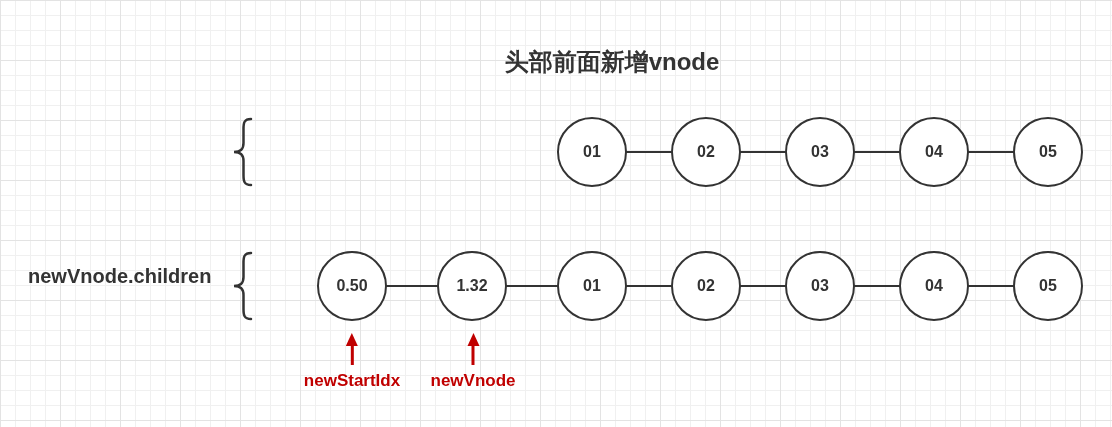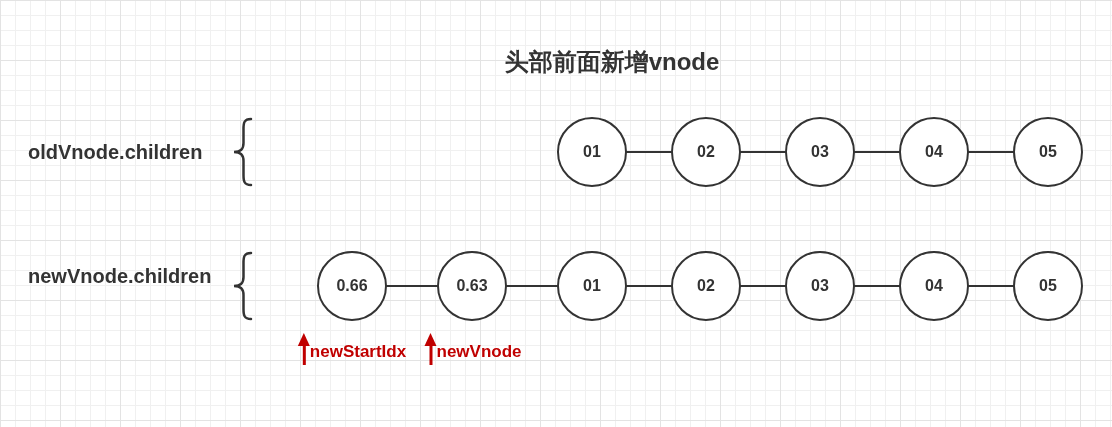--- a/index.html
+++ b/index.html
@@ -64,21 +64,21 @@
     justify-content: center;
     font-size: 16px;
     font-weight: bold;
     color: var(--stroke);
   }
 
   .pointer {
     position: absolute;
     transform: translateX(-50%);
     display: flex;
-    flex-direction: row;
+    flex-direction: column;
     align-items: center;
   }
   .arrow-up { display: flex; flex-direction: column; align-items: center; }
   .arrow-up .head {
     width: 0; height: 0;
     border-left: 6px solid transparent;
     border-right: 6px solid transparent;
     border-bottom: 13px solid var(--red);
   }
   .arrow-up .stem { width: 3px; height: 19px; background: var(--red); }
@@ -90,21 +90,20 @@
     white-space: nowrap;
   }
 </style>
 </head>
 <body>
 
 <div class="canvas">
 
   <div class="title">头部前面新增vnode</div>
 
-  <div class="row-label" style="top:152px">oldVnode.children</div>
   <div class="brace" style="left:230px; top:117px">
     <svg viewBox="0 0 25 70" fill="none" xmlns="http://www.w3.org/2000/svg">
       <path d="M21 2 C14 2 13.5 6 13.5 12 L13.5 26 C13.5 32 11 35 4 35 C11 35 13.5 38 13.5 44 L13.5 58 C13.5 64 14 68 21 68" stroke="#333333" stroke-width="2.5" stroke-linecap="round"></path>
     </svg>
   </div>
   <div class="node-row">
       <div class="connector" style="left: 592px; width: 456px; top: 150.75px;"></div>
       <div class="node-circle" style="left: 557px; top: 117px;">01</div>
       <div class="node-circle" style="left: 671px; top: 117px;">02</div>
       <div class="node-circle" style="left: 785px; top: 117px;">03</div>
@@ -113,22 +112,22 @@
     </div>
 
   <div class="row-label" style="top:276px">newVnode.children</div>
   <div class="brace" style="left:230px; top:251px">
     <svg viewBox="0 0 25 70" fill="none" xmlns="http://www.w3.org/2000/svg">
       <path d="M21 2 C14 2 13.5 6 13.5 12 L13.5 26 C13.5 32 11 35 4 35 C11 35 13.5 38 13.5 44 L13.5 58 C13.5 64 14 68 21 68" stroke="#333333" stroke-width="2.5" stroke-linecap="round"></path>
     </svg>
   </div>
   <div class="node-row">
       <div class="connector" style="left: 352px; width: 696px; top: 284.75px;"></div>
-      <div class="node-circle" style="left: 317px; top: 251px;">0.66</div>
-      <div class="node-circle" style="left: 437px; top: 251px;">0.63</div>
+      <div class="node-circle" style="left: 317px; top: 251px;">0.50</div>
+      <div class="node-circle" style="left: 437px; top: 251px;">1.32</div>
       <div class="node-circle" style="left: 557px; top: 251px;">01</div>
       <div class="node-circle" style="left: 671px; top: 251px;">02</div>
       <div class="node-circle" style="left: 785px; top: 251px;">03</div>
       <div class="node-circle" style="left: 899px; top: 251px;">04</div>
       <div class="node-circle" style="left: 1013px; top: 251px;">05</div>
     </div>
 
   <div class="pointer" style="left:352px; top:333px">
     <div class="arrow-up">
       <div class="head"></div>

